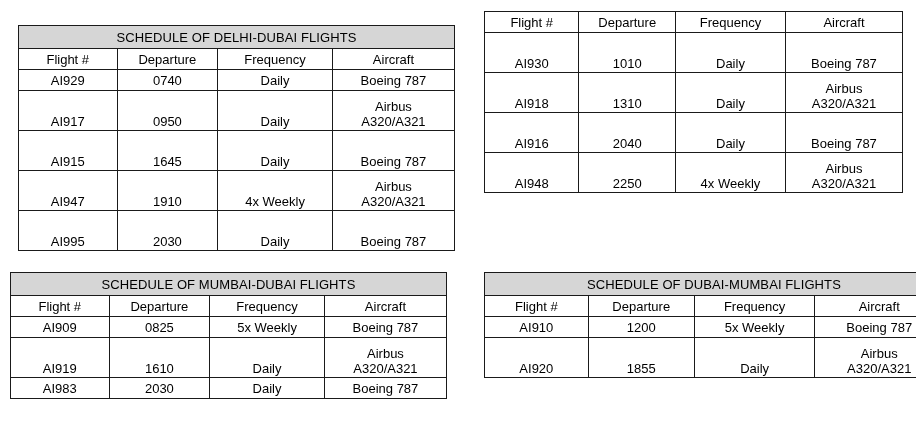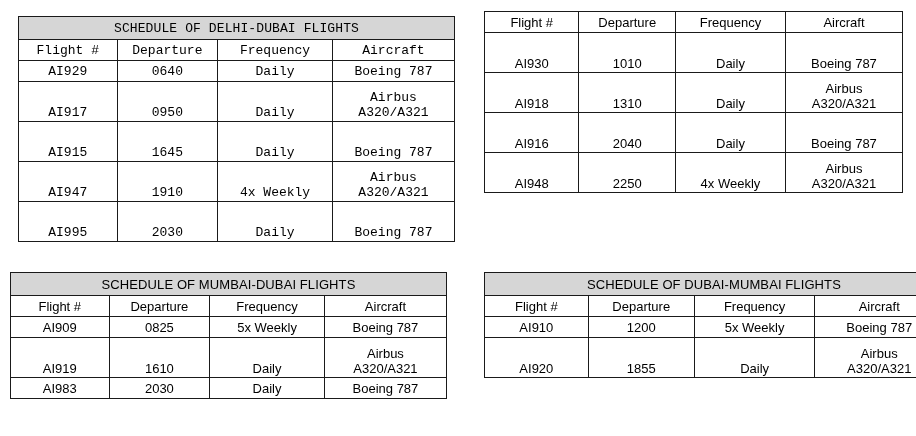--- a/index.html
+++ b/index.html
@@ -23,21 +23,21 @@
   }
 
   .sched-table {
     position: absolute;
     border-collapse: collapse;
     table-layout: fixed;
     background: #ffffff;
   }
 
   
-  #table-delhi-dubai   { left: 18px;  top: 16px;  width: 437px; font-family: Liberation Mono, monospace; }
+  #table-delhi-dubai   { left: 18px;  top: 25px;  width: 437px; }
   #table-dubai-delhi   { left: 484px; top: 11px;  width: 419px; }
   #table-mumbai-dubai  { left: 10px;  top: 272px; width: 437px; }
   #table-dubai-mumbai  { left: 484px; top: 272px; width: 460px; }
 
   .sched-table td,
   .sched-table th {
     border: 1.6px solid #1a1a1a;
     padding: 0 4px;
     text-align: center;
     vertical-align: bottom;
@@ -96,21 +96,21 @@
       <tr>
         <th class="col-head">Flight #</th>
         <th class="col-head">Departure</th>
         <th class="col-head">Frequency</th>
         <th class="col-head">Aircraft</th>
       </tr>
     </thead>
     <tbody>
       <tr class="row-short">
         <td>AI929</td>
-        <td>0640</td>
+        <td>0740</td>
         <td>Daily</td>
         <td>Boeing 787</td>
       </tr>
       <tr class="row-tall">
         <td>AI917</td>
         <td>0950</td>
         <td>Daily</td>
         <td>Airbus
 A320/A321</td>
       </tr>

